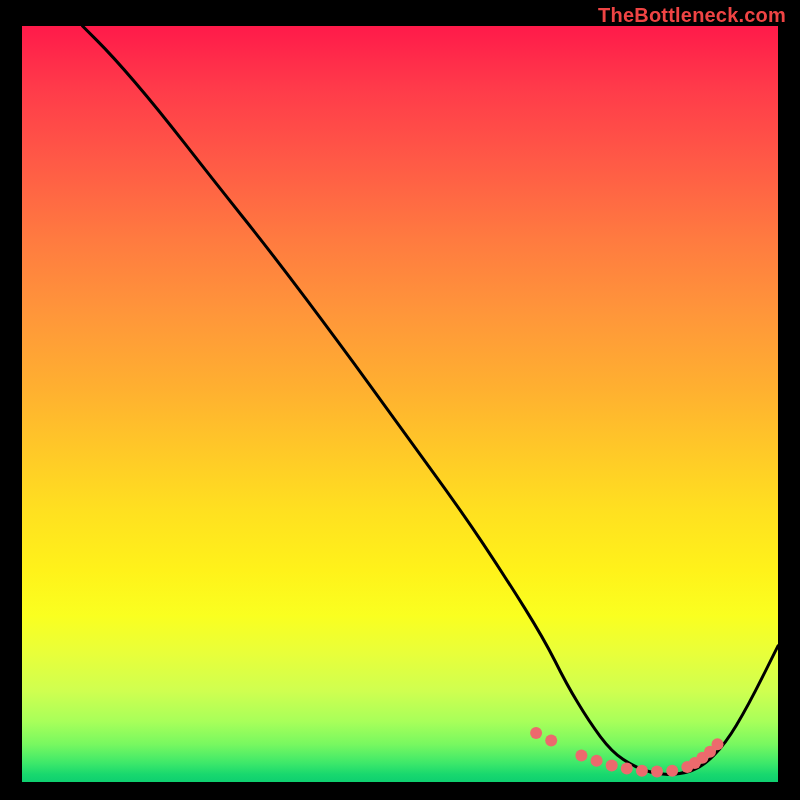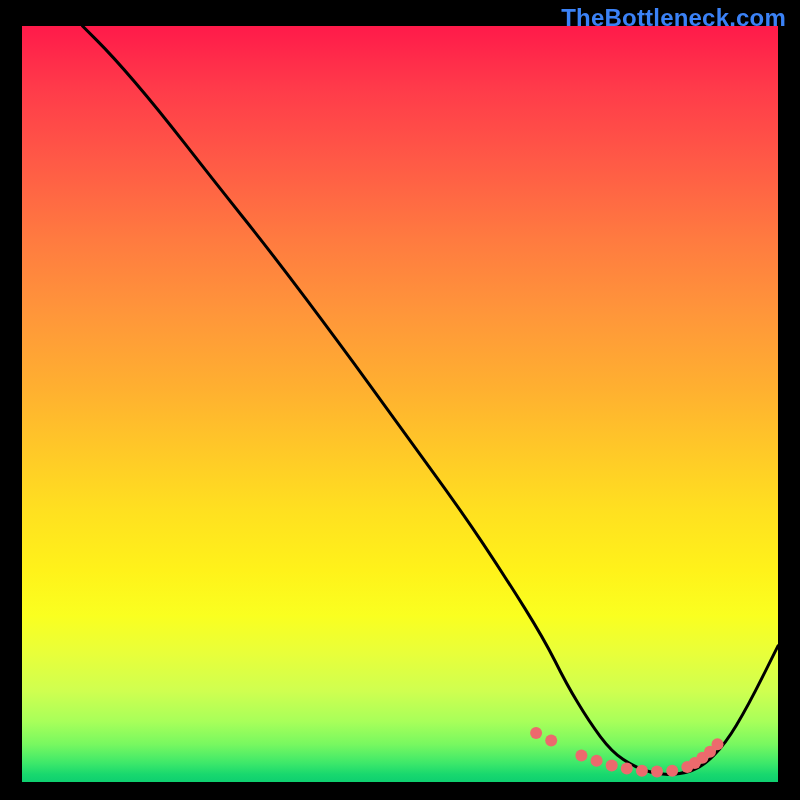--- a/index.html
+++ b/index.html
@@ -7,23 +7,23 @@
   .frame {
     position: absolute;
     left: 0; top: 0;
     width: 800px; height: 800px;
     background: #000;
   }
   .watermark {
     position: absolute;
     top: 4px;
     right: 14px;
-    color: #3b82f6;
+    color: #ef4444;
     font-family: Arial, Helvetica, sans-serif;
-    font-size: 24px;
+    font-size: 20px;
     font-weight: bold;
     letter-spacing: 0.2px;
   }
   .plot {
     position: absolute;
     left: 22px;
     top: 26px;
     width: 756px;
     height: 756px;
     

